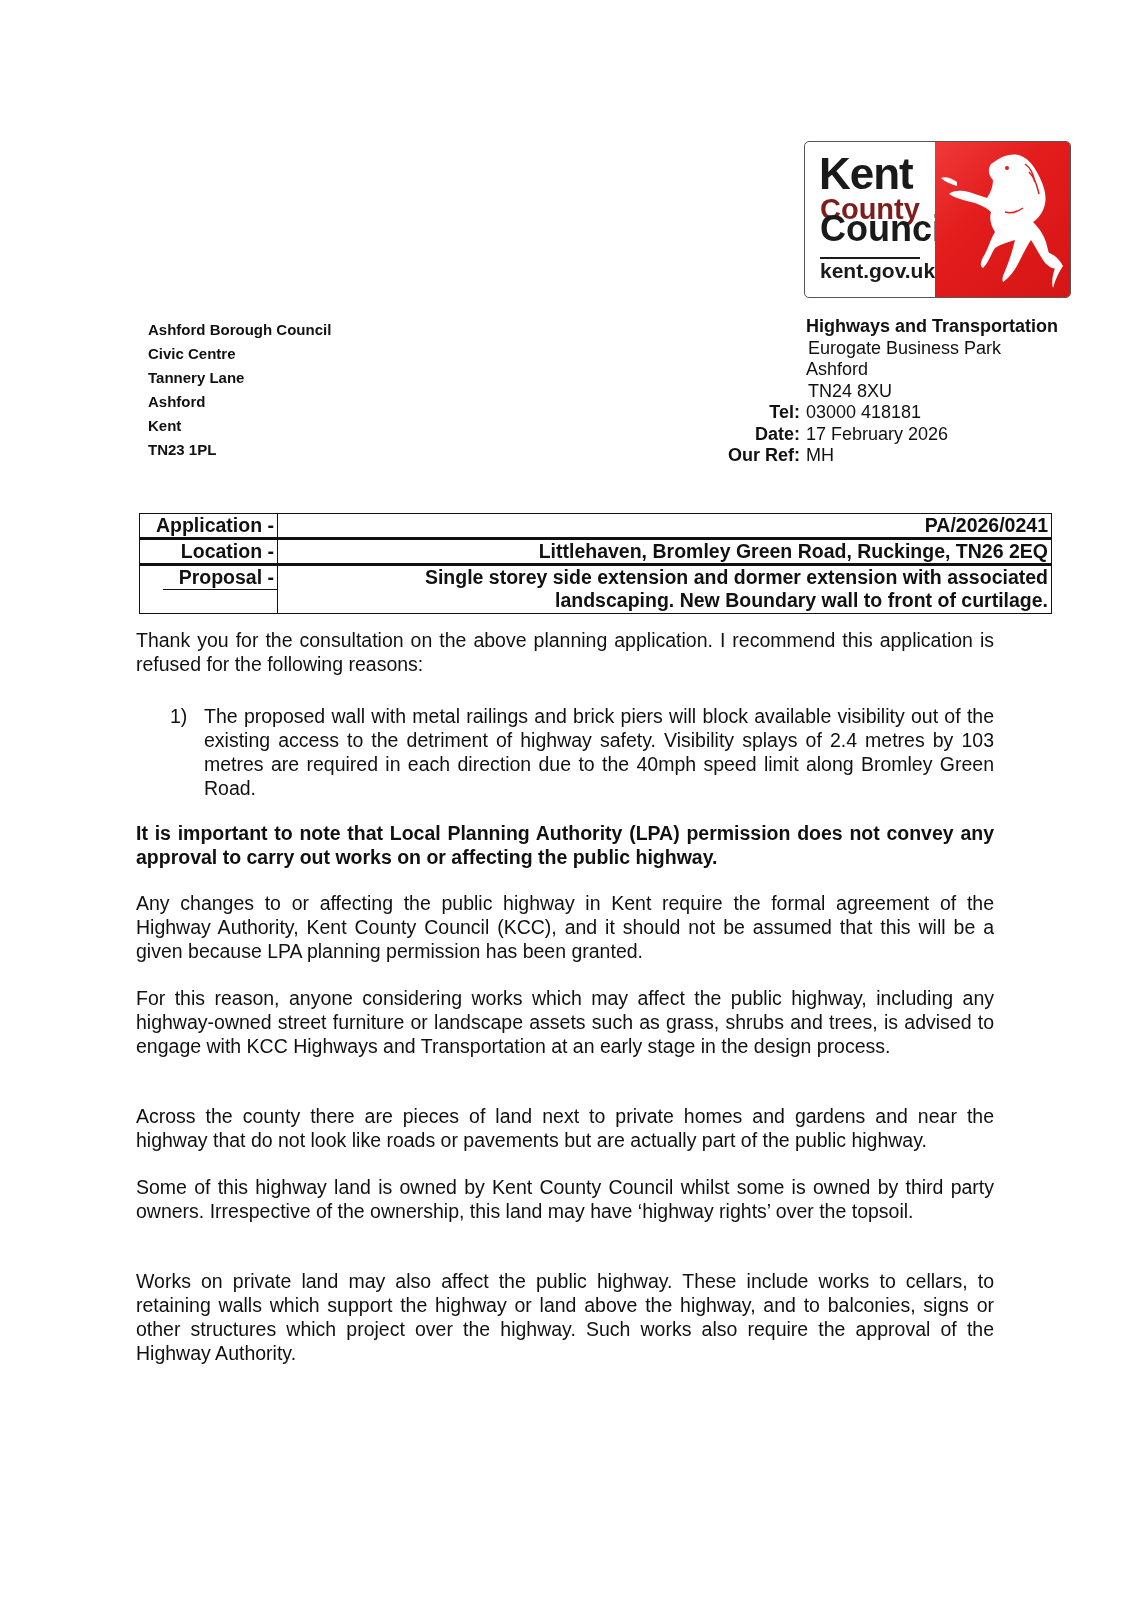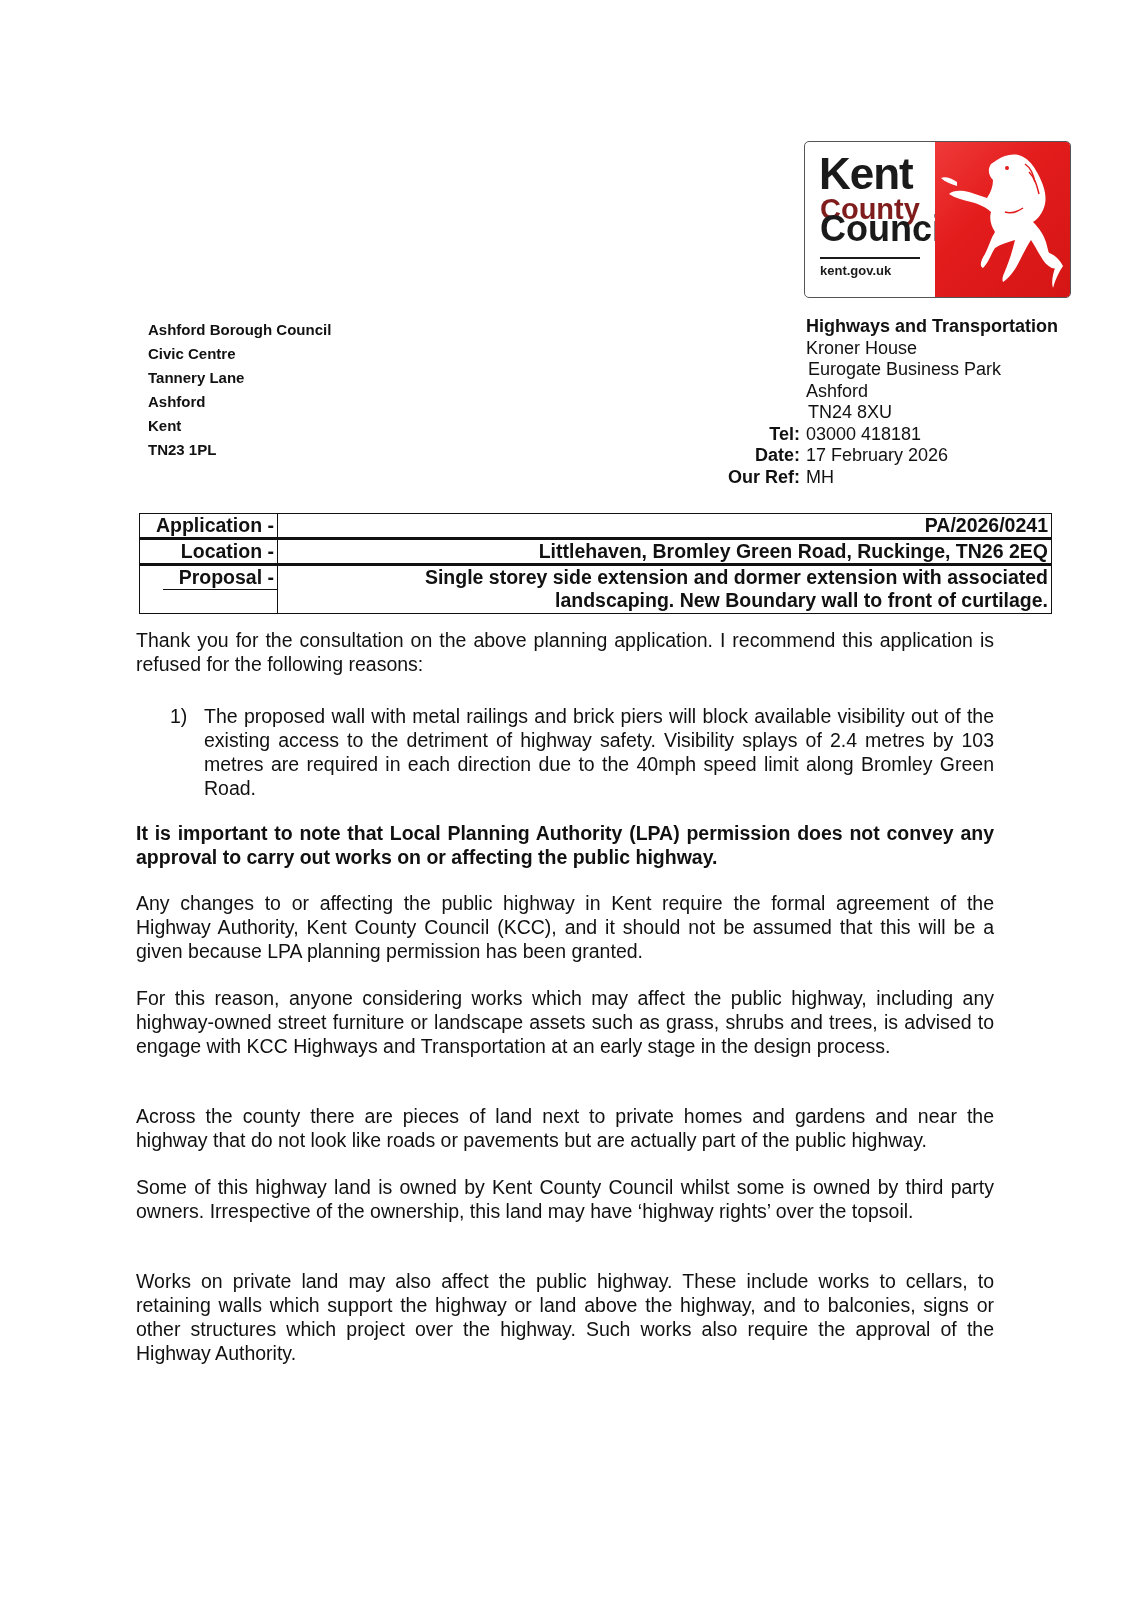--- a/index.html
+++ b/index.html
@@ -9,21 +9,21 @@
 
   
   .logo { left: 804px; top: 141px; width: 265px; height: 155px; border: 1.5px solid #555; border-radius: 5px;
           overflow: hidden; background: #fff; display: flex; }
   .logo-left { width: 130px; height: 100%; position: relative; }
   .logo-right { flex: 1; background: linear-gradient(135deg, #f03a3a 0%, #e31c1c 40%, #d51515 100%); position: relative; }
   .logo-kent { position: absolute; left: 14px; top: 10px; font-size: 44px; font-weight: bold; letter-spacing: -1px; color: #1a1a1a; line-height: 44px; }
   .logo-county { position: absolute; left: 15px; top: 52px; font-size: 29px; font-weight: bold; color: #7f1d1d; line-height: 30px; }
   .logo-council { position: absolute; left: 15px; top: 72px; font-size: 36px; font-weight: bold; color: #1a1a1a; line-height: 30px; }
   .logo-rule { position: absolute; left: 15px; top: 115px; width: 100px; height: 2px; background: #1a1a1a; }
-  .logo-url { position: absolute; left: 15px; top: 118px; font-size: 13px; font-weight: bold; color: #1a1a1a; line-height: 22px; }
+  .logo-url { position: absolute; left: 15px; top: 118px; font-size: 21px; font-weight: bold; color: #1a1a1a; line-height: 22px; }
 
   
   .addr-to { left: 148px; top: 318px; font-size: 15px; font-weight: bold; line-height: 24px; }
   .addr-to div { white-space: nowrap; }
 
   
   .sender { left: 700px; top: 316px; font-size: 18px; line-height: 21.5px; }
   .sender .row { display: flex; white-space: nowrap; }
   .sender .lbl { width: 100px; text-align: right; font-weight: bold; padding-right: 6px; }
   .sender .val { }
@@ -78,24 +78,20 @@
   <div>Tannery Lane</div>
   <div>Ashford</div>
   <div>Kent</div>
   <div>TN23 1PL</div>
 </div>
 
 <div class="abs sender">
   <div class="row">
       <span class="lbl"></span>
       <span class="val bold">Highways and Transportation</span>
-    </div>
-  <div class="row">
-      <span class="lbl"></span>
-      <span class="val">Kroner House</span>
     </div>
   <div class="row">
       <span class="lbl"></span>
       <span class="val" style="padding-left:2px">Eurogate Business Park</span>
     </div>
   <div class="row">
       <span class="lbl"></span>
       <span class="val">Ashford</span>
     </div>
   <div class="row">

